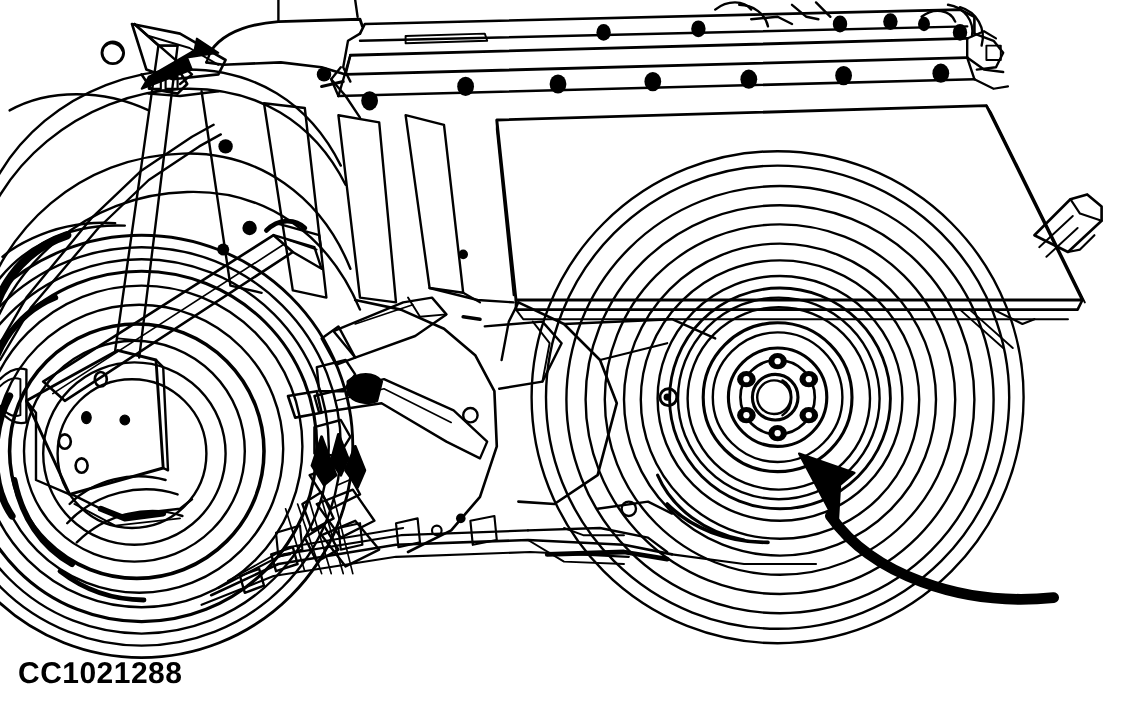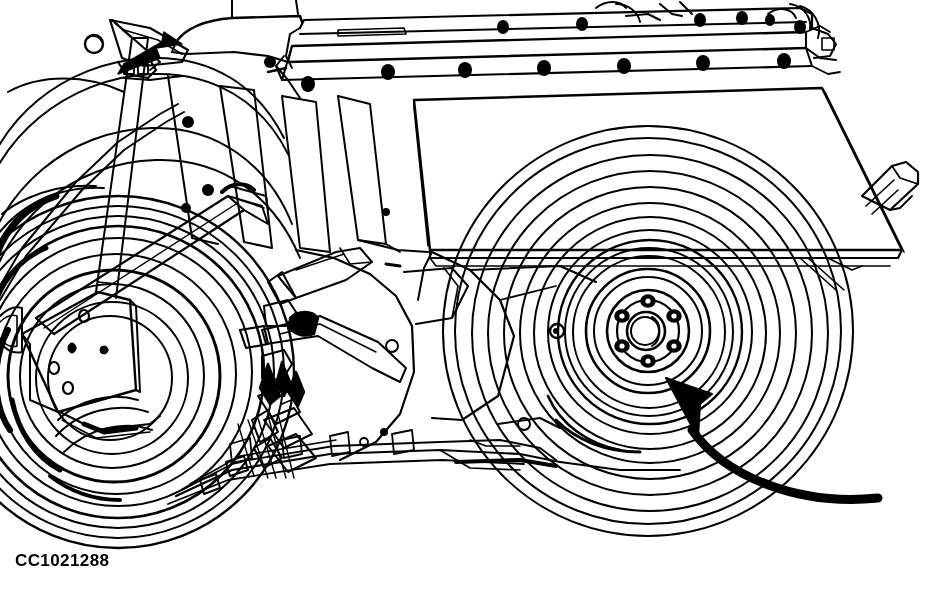--- a/index.html
+++ b/index.html
@@ -24,21 +24,21 @@
     top: 0;
     width: 935px;
     height: 593px;
     display: block;
   }
   #figure-caption {
     position: absolute;
     left: 15px;
     top: 546px;
     font-family: "Liberation Sans", sans-serif;
-    font-size: 17px;
+    font-size: 25px;
     font-weight: bold;
     letter-spacing: 0.4px;
     color: #000000;
     line-height: 30px;
     white-space: pre;
   }
 </style>
 </head>
 <body>
 

